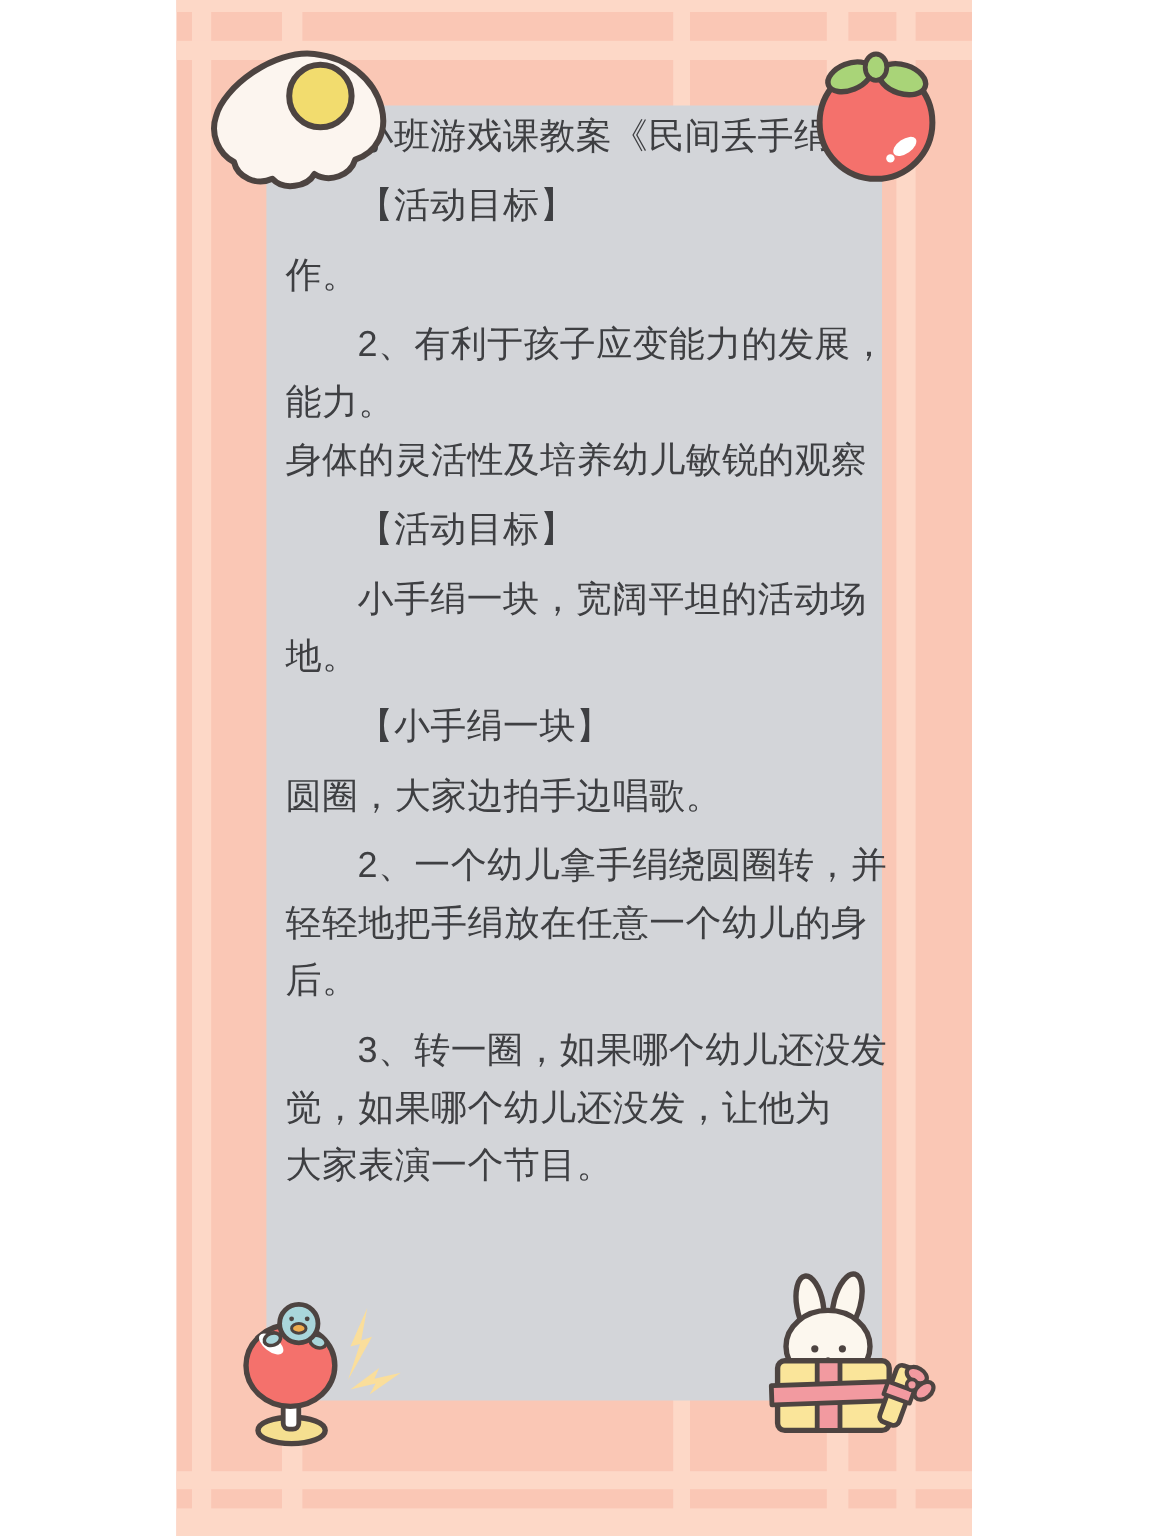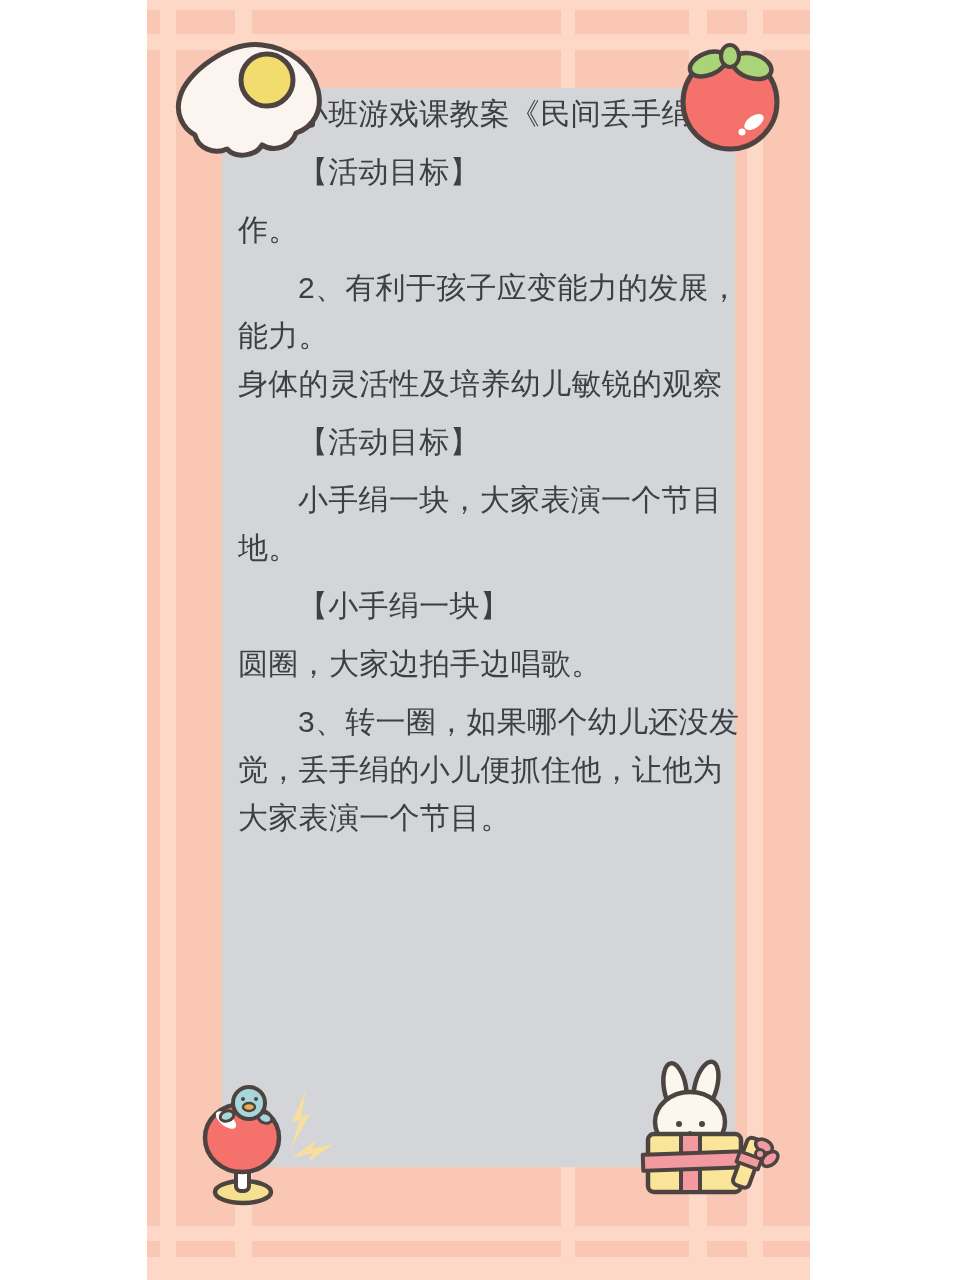--- a/index.html
+++ b/index.html
@@ -78,32 +78,37 @@
         </div>
         <div class="para">
           <div class="line first">2、有利于孩子应变能力的发展，</div>
           <div class="line">能力。</div>
           <div class="line">身体的灵活性及培养幼儿敏锐的观察</div>
         </div>
         <div class="para">
           <div class="line first">【活动目标】</div>
         </div>
         <div class="para">
-          <div class="line first">小手绢一块，大家表演一个节目</div>
+          <div class="line first">小手绢一块，宽阔平坦的活动场</div>
           <div class="line">地。</div>
         </div>
         <div class="para">
           <div class="line first">【小手绢一块】</div>
         </div>
         <div class="para">
           <div class="line">圆圈，大家边拍手边唱歌。</div>
         </div>
         <div class="para">
+          <div class="line first">2、一个幼儿拿手绢绕圆圈转，并</div>
+          <div class="line">轻轻地把手绢放在任意一个幼儿的身</div>
+          <div class="line">后。</div>
+        </div>
+        <div class="para">
           <div class="line first">3、转一圈，如果哪个幼儿还没发</div>
-          <div class="line">觉，丢手绢的小儿便抓住他，让他为</div>
+          <div class="line">觉，如果哪个幼儿还没发，让他为</div>
           <div class="line">大家表演一个节目。</div>
         </div>
       </div>
   </div>
 
   <div class="deco egg-wrap">
     <svg width="155" height="125" viewBox="0 0 155 125">
       <path class="ol" stroke-width="5" d="M 90,5 C 118,8 140,26 146,50 C 151,70 142,87 124,93 C 120,106 103,113 90,105 C 84,116 64,119 55,109 C 42,115 26,108 23,95 C 10,88 3,72 8,57 C 14,33 56,1 90,5 Z" fill="#FCF5EF"></path>
       <circle class="ol" stroke-width="5" cx="95" cy="40" r="26" fill="#F2DC6E"></circle>
     </svg>

